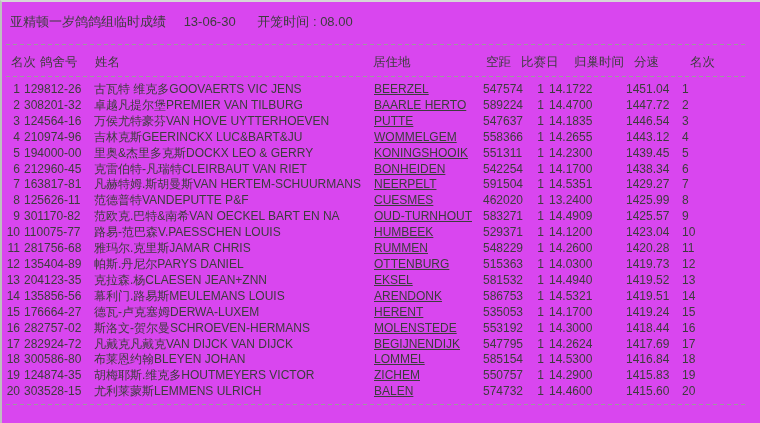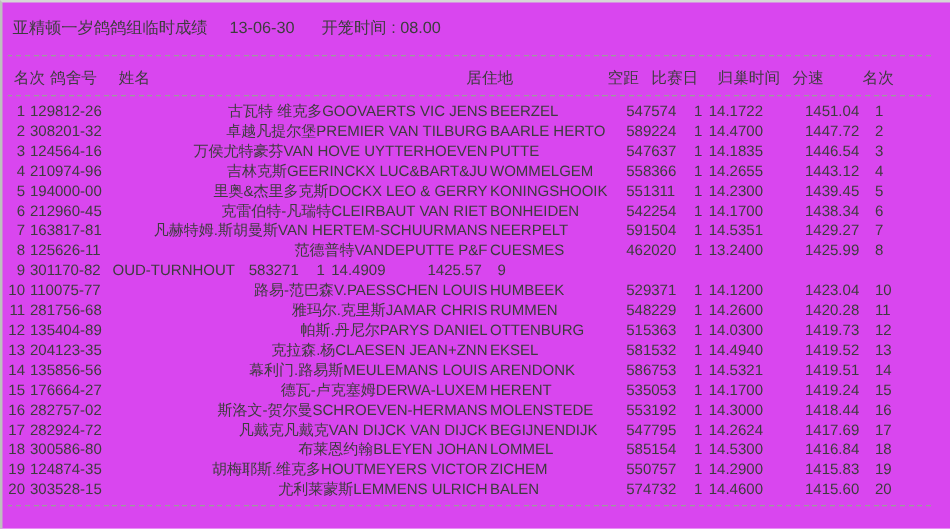--- a/index.html
+++ b/index.html
@@ -50,22 +50,22 @@
   .trow {
     display:flex;
     align-items:baseline;
     padding-left:4px;
     line-height:15.9px;
     white-space:nowrap;
   }
   .trow span { flex:0 0 auto; }
   .c-rank        { width:14px; text-align:right; }
   .c-loft        { width:64px; margin-left:4px; }
-  .c-name        { min-width:278px; margin-left:24px;text-align:right; }
-  .c-residence   { min-width:109px; margin-left:2px; }
+  .c-name        { min-width:278px; margin-left:6px; }
+  .c-residence   { min-width:109px; margin-left:2px;text-decoration:underline; }
   .c-distance    { width:49px; }
   .c-race_day    { width:17px; text-align:center; }
   .c-return_time { width:75px; }
   .c-speed       { width:54px; margin-left:2px; }
   .c-rank2       { margin-left:2px; }
   .bottom-divider { margin-top:4px; }
 </style>
 </head>
 <body>
 
@@ -178,20 +178,21 @@
         <span class="c-residence">CUESMES</span>
         <span class="c-distance">462020</span>
         <span class="c-race_day">1</span>
         <span class="c-return_time">13.2400</span>
         <span class="c-speed">1425.99</span>
         <span class="c-rank2">8</span>
       </div>
       <div class="trow">
         <span class="c-rank">9</span>
         <span class="c-loft">301170-82</span>
+        <span class="c-name">范欧克.巴特&amp;南希VAN OECKEL BART EN NA</span>
         <span class="c-residence">OUD-TURNHOUT</span>
         <span class="c-distance">583271</span>
         <span class="c-race_day">1</span>
         <span class="c-return_time">14.4909</span>
         <span class="c-speed">1425.57</span>
         <span class="c-rank2">9</span>
       </div>
       <div class="trow">
         <span class="c-rank">10</span>
         <span class="c-loft">110075-77</span>

